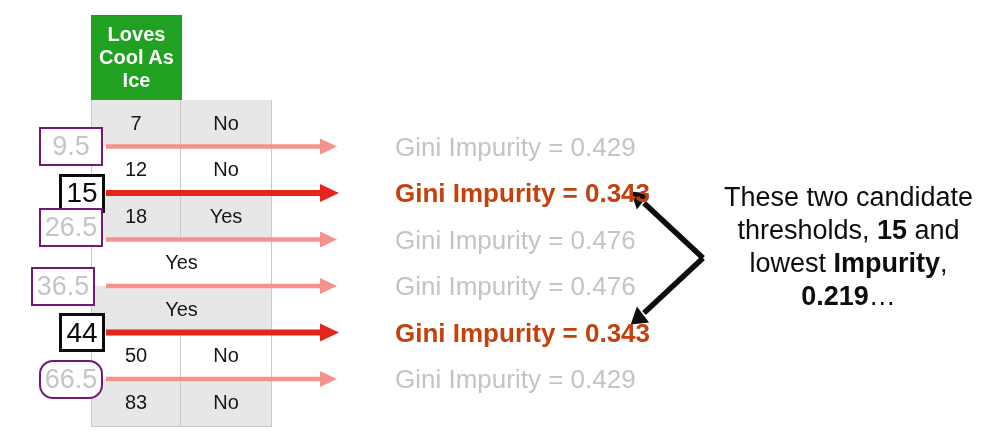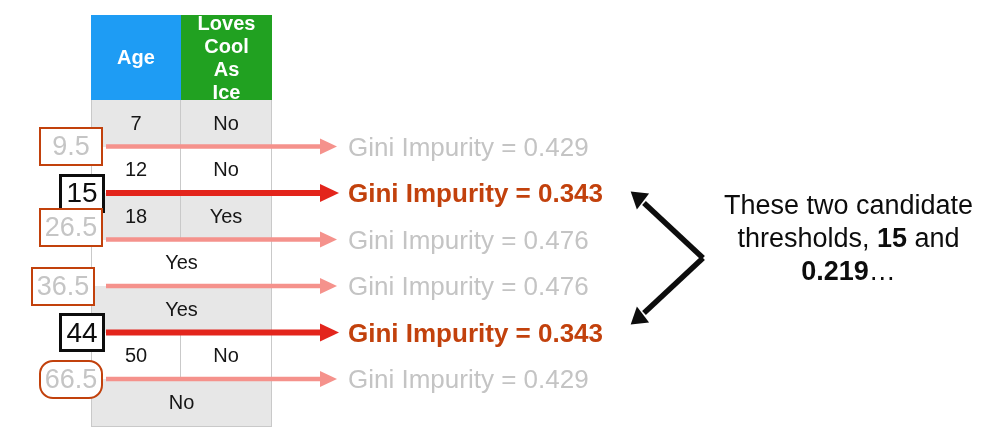--- a/index.html
+++ b/index.html
@@ -5,55 +5,54 @@
   html,body{margin:0;padding:0;background:#fff;}
   .canvas{position:relative;width:997px;height:443px;background:#fff;overflow:hidden;
           font-family:"Liberation Sans",sans-serif;}
 
   
   .table{position:absolute;left:91px;top:15px;width:181px;}
   .t-header{display:flex;height:85px;}
   .t-hcell{color:#fff;font-weight:bold;font-size:20px;line-height:1.15;
            display:flex;align-items:center;justify-content:center;text-align:center;}
   .t-hcell.age{width:90px;}
-  .t-hcell.loves{width:91px;padding:0 20px;box-sizing:border-box;}
+  .t-hcell.loves{width:91px;padding:0 8px;box-sizing:border-box;}
   .t-body{width:181px;box-sizing:border-box;border:1px solid #C9C9C9;border-top:none;}
   .t-row{display:flex;height:46.5px;}
   .t-row.odd{background:#E7E7E7;}
   .t-cell{display:flex;align-items:center;justify-content:center;font-size:20px;color:#161616;}
   .t-cell.c0{width:89px;border-right:1px solid #C9C9C9;box-sizing:border-box;}
   .t-cell.c1{flex:1;}
 
   
   .threshold{position:absolute;background:#fff;box-sizing:border-box;
              display:flex;align-items:center;justify-content:center;}
-  .threshold.inactive{border:2px solid #c2410c;color:#C5C5C5;font-size:27px;}
+  .threshold.inactive{border:2px solid #701a75;color:#C5C5C5;font-size:27px;}
   .threshold.active{border:3px solid #0D0D0D;color:#0D0D0D;font-size:28px;}
 
   
   #overlay{position:absolute;left:0;top:0;pointer-events:none;}
 
   
-  .gini{position:absolute;white-space:nowrap;font-size:26px;line-height:32px;height:32px;}
+  .gini{position:absolute;white-space:nowrap;font-size:26px;line-height:32px;height:32px;margin-left:47px;}
   .gini.g-on{color:#c2410c;font-weight:bold;}
   .gini.g-off{color:#C4C4C4;}
 
   
   .annotation{position:absolute;left:700px;top:181px;width:297px;text-align:center;
-              font-size:27px;line-height:33px;color:#0D0D0D;margin-top:8px;}
+              font-size:27px;line-height:33px;color:#0D0D0D;}
   .annotation b{font-weight:bold;}
 </style>
 </head>
 <body>
 
 <div class="canvas">
 
   <div class="table">
     <div class="t-header">
-      <div class="t-hcell age" style="background: rgb(30, 156, 244);">Age</div>
       <div class="t-hcell loves" style="background: rgb(33, 161, 33);">Loves Cool As Ice</div>
     </div>
     <div class="t-body" id="tbody">
         <div class="t-row odd">
           <div class="t-cell c0">7</div>
           <div class="t-cell c1">No</div>
         </div>
         <div class="t-row">
           <div class="t-cell c0">12</div>
           <div class="t-cell c1">No</div>
@@ -66,20 +65,21 @@
           <div class="t-cell c1">Yes</div>
         </div>
         <div class="t-row odd">
           <div class="t-cell c1">Yes</div>
         </div>
         <div class="t-row">
           <div class="t-cell c0">50</div>
           <div class="t-cell c1">No</div>
         </div>
         <div class="t-row odd">
+          <div class="t-cell c0">83</div>
           <div class="t-cell c1">No</div>
         </div>
       </div>
   </div>
 
   <svg id="overlay" width="997" height="443" viewBox="0 0 997 443">
 
     <g>
       <path d="M703,258 L644,203" stroke="#0D0D0D" stroke-width="5.5" fill="none"></path>
       <path d="M703,258 L644,313" stroke="#0D0D0D" stroke-width="5.5" fill="none"></path>
@@ -112,16 +112,17 @@
       <div class="gini g-off" style="left: 348px; top: 130.5px;">Gini Impurity = 0.429</div>
       <div class="gini g-on" style="left: 348px; top: 177px;">Gini Impurity = 0.343</div>
       <div class="gini g-off" style="left: 348px; top: 223.5px;">Gini Impurity = 0.476</div>
       <div class="gini g-off" style="left: 348px; top: 270px;">Gini Impurity = 0.476</div>
       <div class="gini g-on" style="left: 348px; top: 316.5px;">Gini Impurity = 0.343</div>
       <div class="gini g-off" style="left: 348px; top: 363px;">Gini Impurity = 0.429</div>
     </div>
   <div class="annotation" id="annotation">
       <div><span>These two candidate</span></div>
       <div><span>thresholds, </span><b>15</b><span> and</span></div>
+      <div><span>lowest </span><b>Impurity</b><span>,</span></div>
       <div><b>0.219</b><span>…</span></div>
     </div>
 
 </div>
 
 </body></html>

